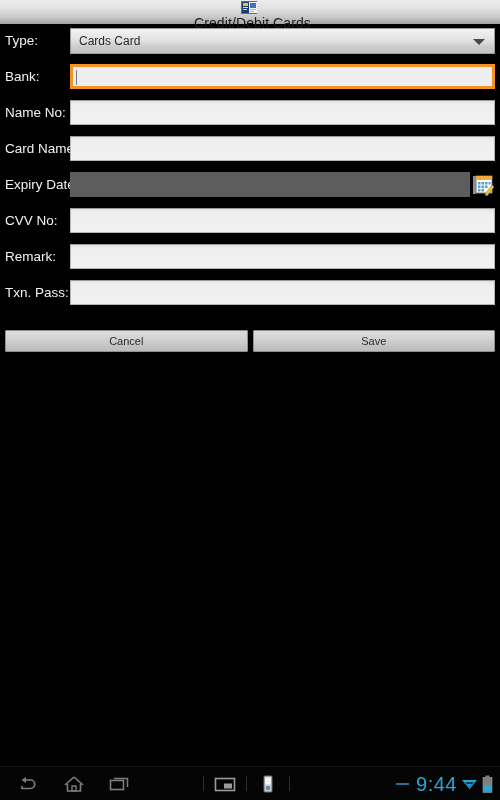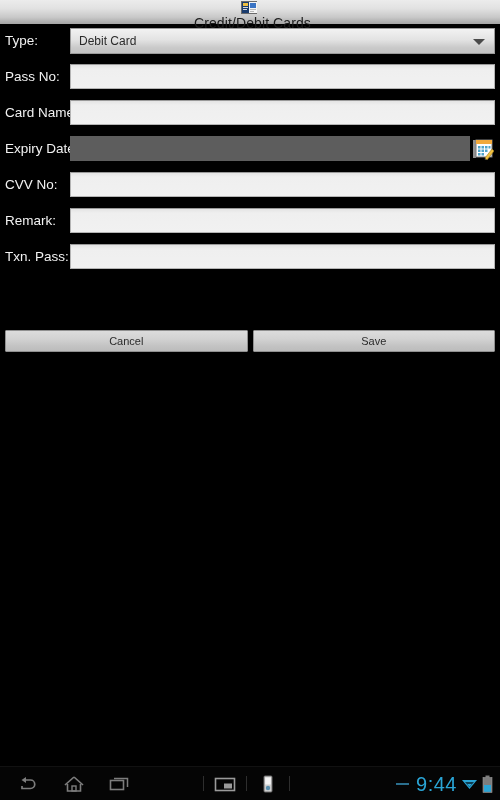--- a/index.html
+++ b/index.html
@@ -128,28 +128,34 @@
       </svg>
     </span>
     <span class="title-text">Credit/Debit Cards</span>
   </div>
 
   <div class="form">
 
     <div class="row">
       <span class="label">Type:</span>
       <div class="dropdown">
-        <span class="dropdown-value">Debit Card</span>
+        <span class="dropdown-value">Cards Card</span>
         <span class="dropdown-arrow"></span>
       </div>
     </div>
 
-
-    <div class="row">
-      <span class="label">Pass No:</span>
+    <div class="row">
+      <span class="label">Bank:</span>
+      <div class="field focused">
+        <span class="caret"></span>
+      </div>
+    </div>
+
+    <div class="row">
+      <span class="label">Name No:</span>
       <div class="field"></div>
     </div>
 
     <div class="row">
       <span class="label">Card Name:</span>
       <div class="field"></div>
     </div>
 
     <div class="row expiry">
       <span class="label">Expiry Date:</span>

